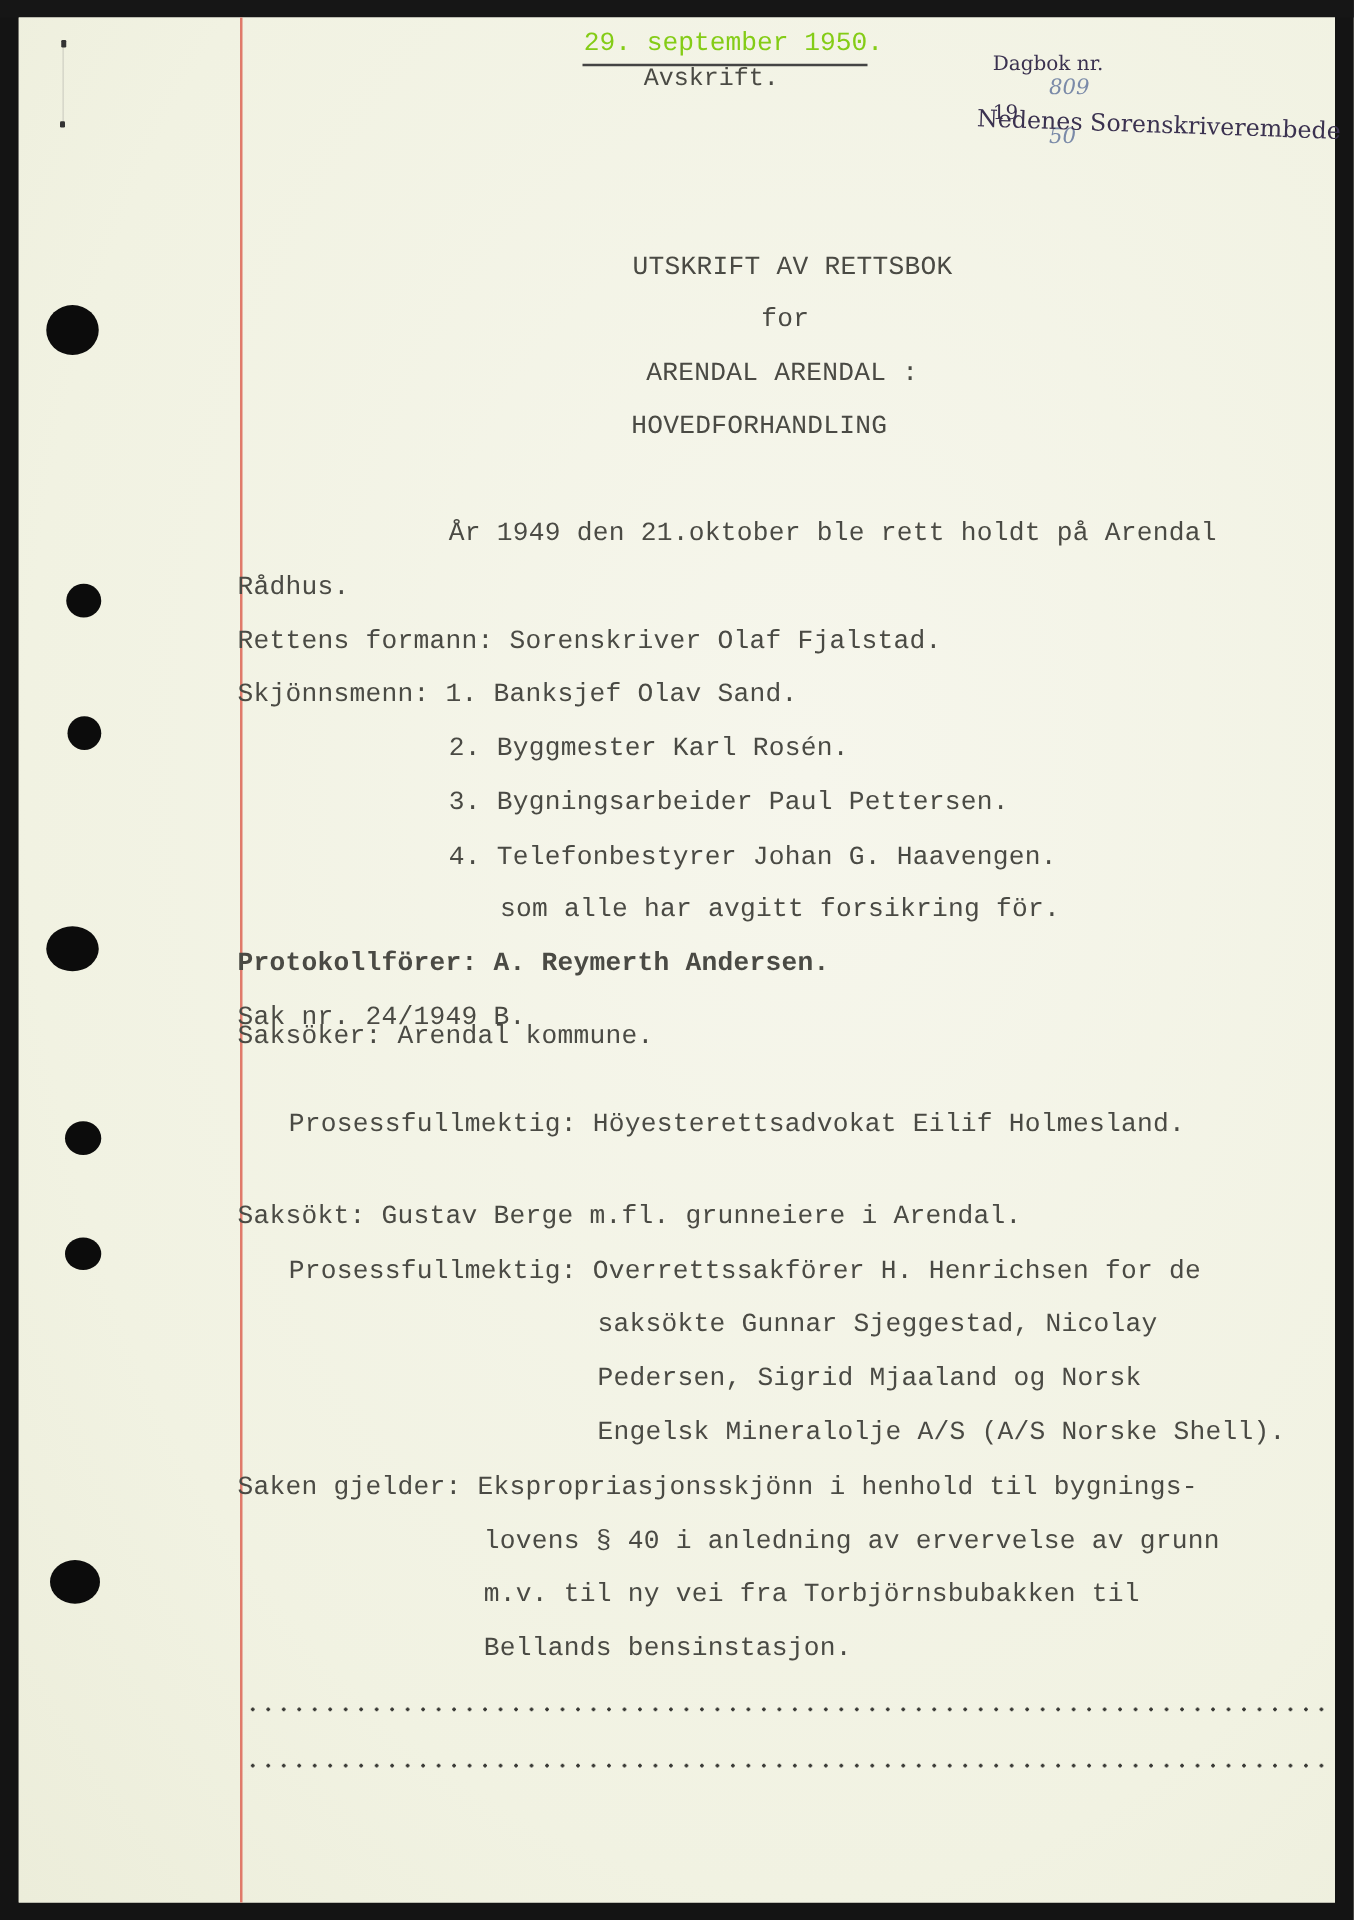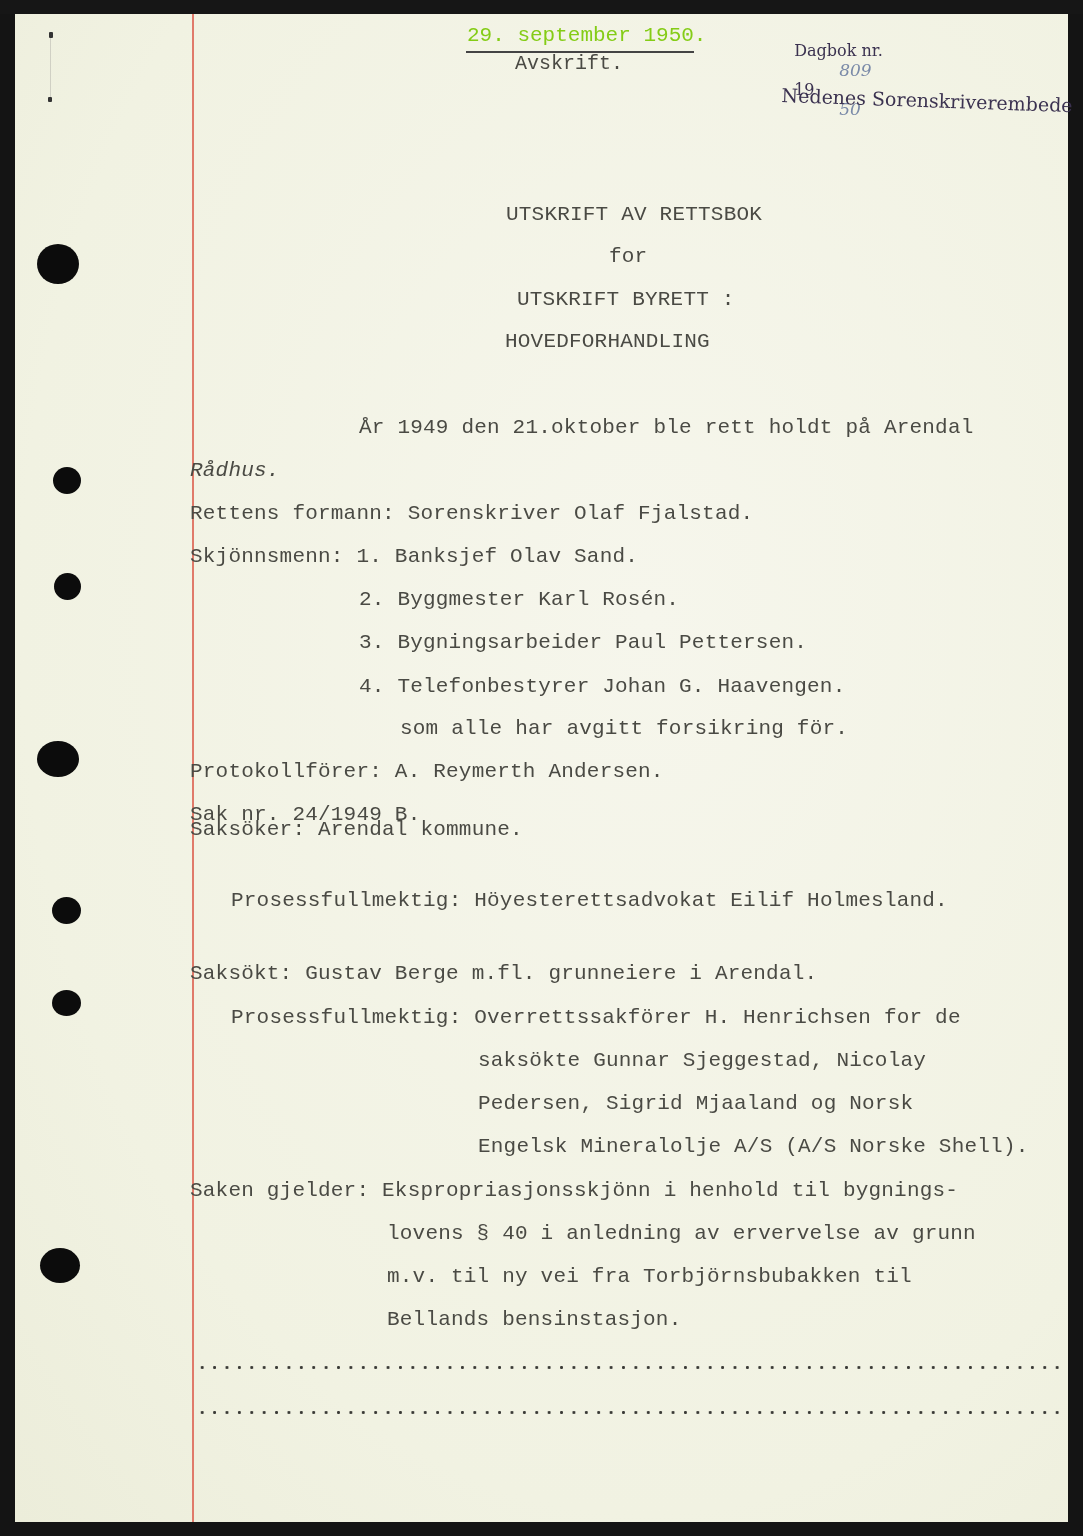--- a/index.html
+++ b/index.html
@@ -146,32 +146,32 @@
 <div class="stamp stamp-line1">
   <span>Dagbok nr.</span>
   <span class="handwritten">809</span>
   <span style="font-weight:normal;">19</span>
   <span class="handwritten">50</span>
 </div>
 <div class="stamp stamp-line2">Nedenes Sorenskriverembede</div>
 
 <div class="tline" style="left:506px;top:203px;">UTSKRIFT AV RETTSBOK</div>
 <div class="tline" style="left:609px;top:245px;">for</div>
-<div class="tline" style="left:517px;top:288px;">UTSKRIFT BYRETT :</div>
+<div class="tline" style="left:517px;top:288px;">ARENDAL ARENDAL :</div>
 <div class="tline" style="left:505px;top:330px;">HOVEDFORHANDLING</div>
 
 <div class="tline" style="left:359px;top:416px;">År 1949 den 21.oktober ble rett holdt på Arendal</div>
-<div class="tline" style="left:190px;top:459px;font-style:italic;">Rådhus.</div>
+<div class="tline" style="left:190px;top:459px;">Rådhus.</div>
 <div class="tline" style="left:190px;top:502px;">Rettens formann: Sorenskriver Olaf Fjalstad.</div>
 <div class="tline" style="left:190px;top:545px;">Skjönnsmenn: 1. Banksjef Olav Sand.</div>
 <div class="tline" style="left:359px;top:588px;">2. Byggmester Karl Rosén.</div>
 <div class="tline" style="left:359px;top:631px;">3. Bygningsarbeider Paul Pettersen.</div>
 <div class="tline" style="left:359px;top:675px;">4. Telefonbestyrer Johan G. Haavengen.</div>
 <div class="tline" style="left:400px;top:717px;">som alle har avgitt forsikring för.</div>
-<div class="tline" style="left:190px;top:760px;">Protokollförer: A. Reymerth Andersen.</div>
+<div class="tline" style="left:190px;top:760px;font-weight:bold;">Protokollförer: A. Reymerth Andersen.</div>
 <div class="tline" style="left:190px;top:803px;">Sak nr. 24/1949 B.</div>
 <div class="tline" style="left:190px;top:818px;">Saksöker: Arendal kommune.</div>
 <div class="tline" style="left:231px;top:889px;">Prosessfullmektig: Höyesterettsadvokat Eilif Holmesland.</div>
 
 <div class="tline" style="left:190px;top:962px;">Saksökt: Gustav Berge m.fl. grunneiere i Arendal.</div>
 <div class="tline" style="left:231px;top:1006px;">Prosessfullmektig: Overrettssakförer H. Henrichsen for de</div>
 <div class="tline" style="left:478px;top:1049px;">saksökte Gunnar Sjeggestad, Nicolay</div>
 <div class="tline" style="left:478px;top:1092px;">Pedersen, Sigrid Mjaaland og Norsk</div>
 <div class="tline" style="left:478px;top:1135px;">Engelsk Mineralolje A/S (A/S Norske Shell).</div>
 

